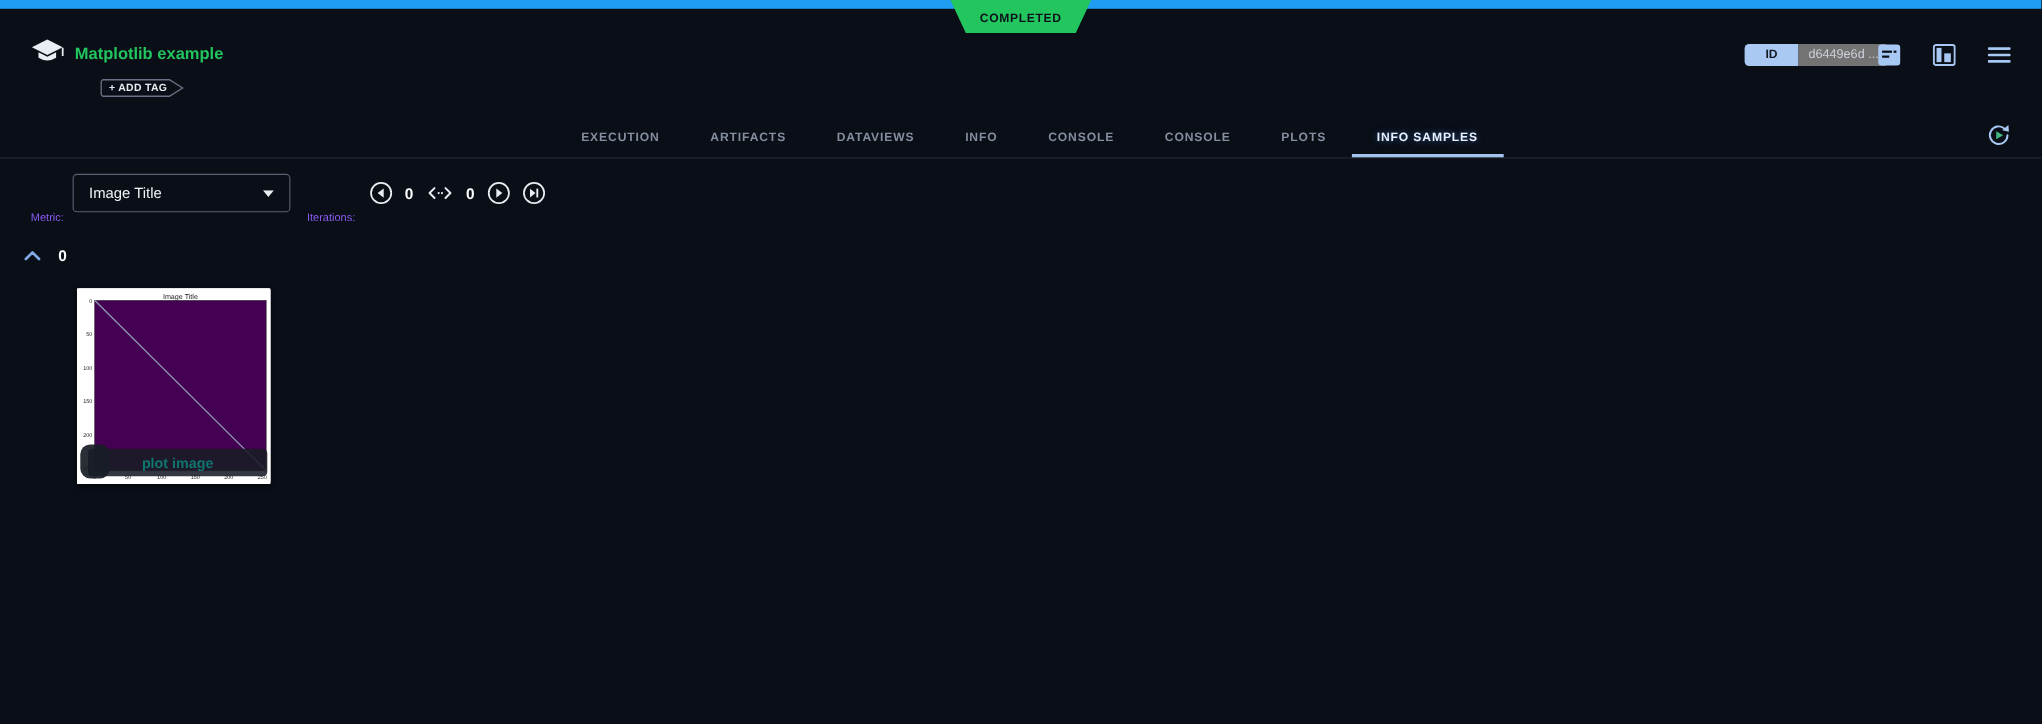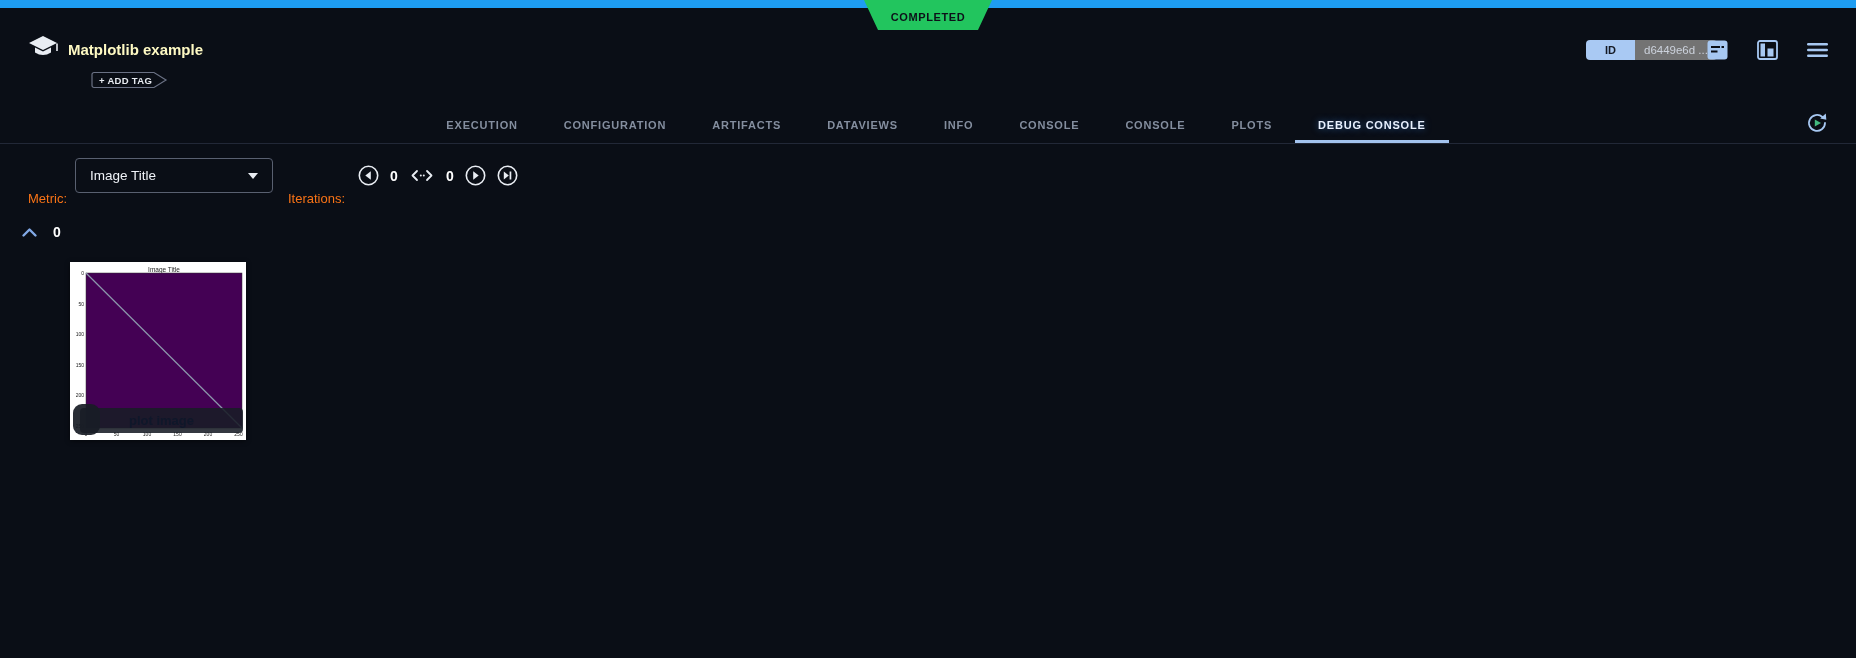--- a/index.html
+++ b/index.html
@@ -18,21 +18,21 @@
     position:absolute; top:0; left:50%; transform:translateX(-50%);
     width:128px; height:30px; background:#22c55e; z-index:6;
     clip-path:polygon(0 0, 100% 0, calc(100% - 14px) 100%, 14px 100%);
     display:flex; align-items:center; justify-content:center;
     padding-top:3px;
     font-size:11px; font-weight:bold; letter-spacing:.6px; color:#0d1119;
   }
 
   
   .logo { position:absolute; left:26px; top:33px; }
-  .page-title { position:absolute; left:68px; top:41px; font-size:15px; font-weight:bold; color:#fef9c3; }
+  .page-title { position:absolute; left:68px; top:41px; font-size:15px; font-weight:bold; color:#22c55e; }
   .add-tag { position:absolute; left:91px; top:71px; width:78px; height:18px; cursor:pointer; }
   .add-tag svg { position:absolute; left:0; top:0; }
   .add-tag span {
     position:absolute; left:8px; top:50%; transform:translateY(-50%);
     font-size:9.5px; font-weight:bold; letter-spacing:.3px; color:#e8ecf2; white-space:nowrap;
   }
 
   .id-badge { position:absolute; left:1586px; top:40px; height:20px; display:flex; align-items:stretch; }
   .id-badge .id-key {
     background:#a9c9f3; color:#141923; font-weight:bold; font-size:11px;
@@ -57,21 +57,21 @@
     white-space:nowrap; cursor:pointer; border-bottom:3px solid transparent; padding-top:3px;
   }
   .tab.active {
     color:#e9f1ff; border-bottom-color:#a3c3ee;
     text-shadow:0 0 7px rgba(70,150,255,.55);
   }
   .refresh-btn { position:absolute; right:26px; top:110px; cursor:pointer; }
 
   
   .toolbar { position:absolute; left:28px; top:158px; display:flex; align-items:center; height:35px; }
-  .lbl { font-size:13px; color:#f97316;margin-top:46px; }
+  .lbl { font-size:10px; color:#8b5cf6;margin-top:46px; }
   .dropdown {
     margin-left:8px; width:198px; height:35px; border:1px solid #596070; border-radius:4px;
     display:flex; align-items:center; justify-content:space-between; padding:0 14px;
     cursor:pointer; background:transparent;
   }
   .dropdown .dd-value { font-size:13.5px; color:#f0f3f8; }
   .iter-label { margin-left:15px; }
   .iter-controls { display:flex; align-items:center; gap:11px; margin-left:13px; }
   .iter-num { font-size:14px; font-weight:bold; color:#ffffff; }
   .round-btn { cursor:pointer; display:flex; }
@@ -87,21 +87,21 @@
     cursor:pointer;
   }
   .overlay-tab {
     position:absolute; left:3px; bottom:5px; width:27px; height:31px;
     background:rgba(24,28,37,.92); border-radius:9px;
   }
   .overlay-bar {
     position:absolute; left:10px; bottom:7px; width:163px; height:25px;
     background:rgba(24,28,37,.88); border-radius:4px;
     display:flex; align-items:center; justify-content:center;
-    font-size:13px; font-weight:bold; color:#0f172a;
+    font-size:13px; font-weight:bold; color:#0f766e;
   }
 </style>
 </head>
 <body>
 
 <div class="topbar"></div>
 <div class="ribbon">
   <span>COMPLETED</span>
 </div>
 
@@ -146,28 +146,27 @@
     <svg width="21" height="16" viewBox="0 0 21 16">
       <rect x="0" y="1" width="21" height="2.4" rx="1.2" fill="#a7c8f2"></rect>
       <rect x="0" y="6.8" width="21" height="2.4" rx="1.2" fill="#a7c8f2"></rect>
       <rect x="0" y="12.6" width="21" height="2.4" rx="1.2" fill="#a7c8f2"></rect>
     </svg>
   </div>
 </div>
 
 <div class="tabbar">
   <div class="tab">EXECUTION</div>
-  <div class="tab">CONFIGURATION</div>
   <div class="tab">ARTIFACTS</div>
   <div class="tab">DATAVIEWS</div>
   <div class="tab">INFO</div>
   <div class="tab">CONSOLE</div>
   <div class="tab">CONSOLE</div>
   <div class="tab">PLOTS</div>
-  <div class="tab active">DEBUG CONSOLE</div>
+  <div class="tab active">INFO SAMPLES</div>
 </div>
 <div class="refresh-btn">
   <svg width="26" height="26" viewBox="0 0 26 26">
     <path d="M21 13 a8 8 0 1 1 -2.6 -6" fill="none" stroke="#a7c8f2" stroke-width="1.8" stroke-linecap="round"></path>
     <polygon points="21.8,3.6 22.3,9.8 16.2,8.5" fill="#a7c8f2"></polygon>
     <polygon points="10.8,9.4 17,13 10.8,16.6" fill="#43b97f"></polygon>
   </svg>
 </div>
 
 <div class="toolbar">

